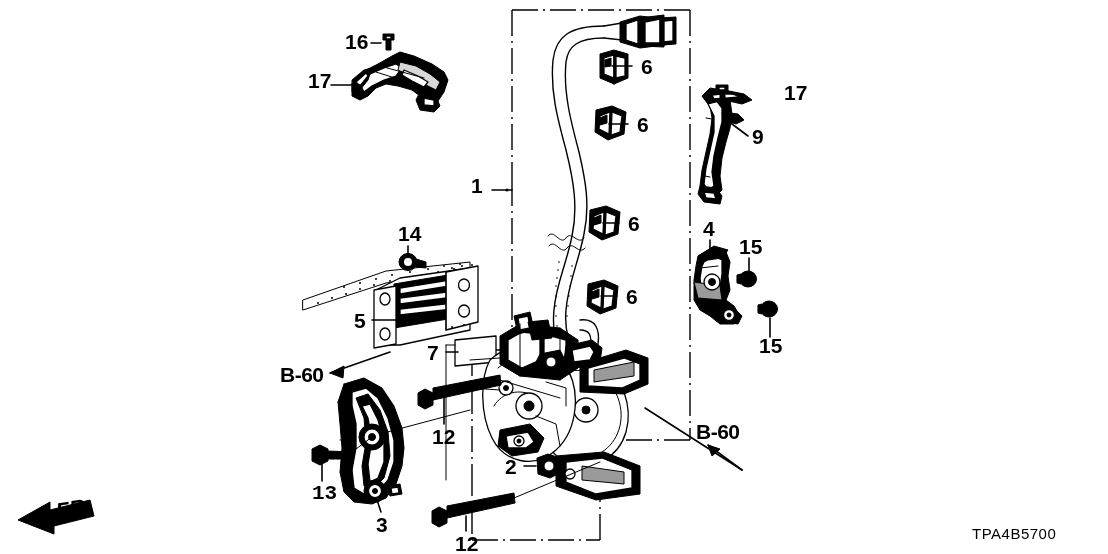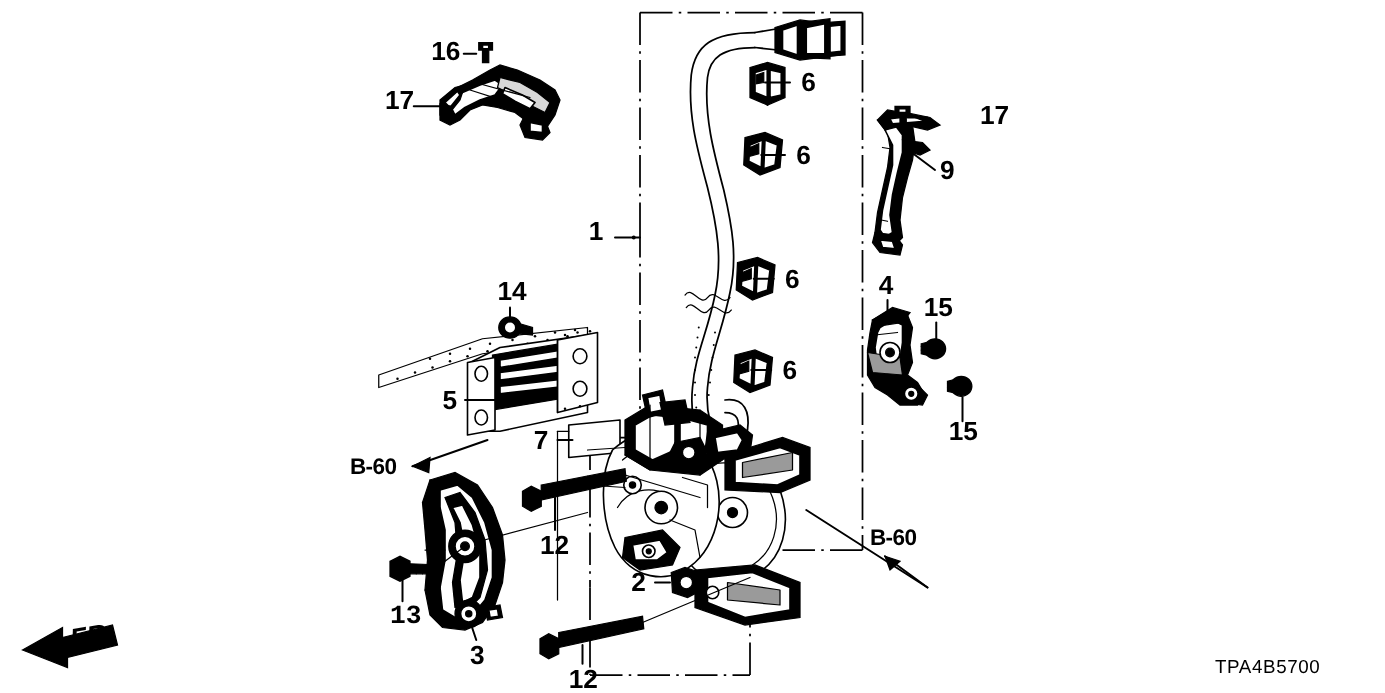--- a/index.html
+++ b/index.html
@@ -3,21 +3,21 @@
 <meta charset="utf-8">
 <style>
   html,body{margin:0;padding:0;background:#ffffff;}
   body{width:1108px;height:554px;overflow:hidden;
        font-family:"Liberation Sans", sans-serif;}
   #stage{position:relative;width:1108px;height:554px;background:#fff;}
   #stage svg{position:absolute;left:0;top:0;}
   .lbl{position:absolute;font-family:"Liberation Sans",sans-serif;
        font-weight:bold;color:#000;white-space:nowrap;line-height:1;}
   .num{font-size:21px;}
-  .bseg{font-size:18px;letter-spacing:-0.5px;}
+  .bseg{font-size:21px;letter-spacing:-0.5px;}
   .fr{font-size:22px;font-style:italic;}
   .pn{font-size:15px;font-weight:normal;letter-spacing:0.5px;}
 </style>
 </head>
 <body>
 
 <div id="stage">
 
   <svg width="1108" height="554" viewBox="0 0 1108 554">
     <defs>

